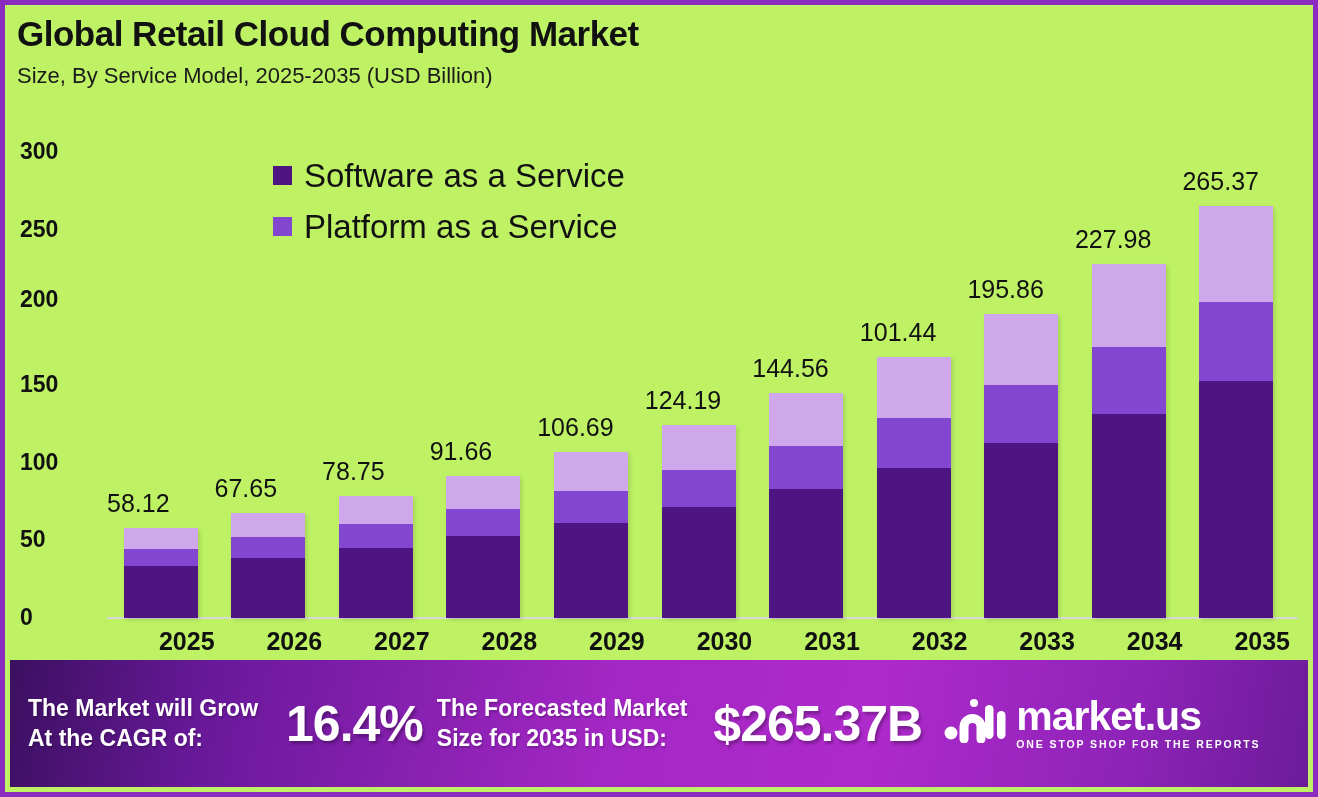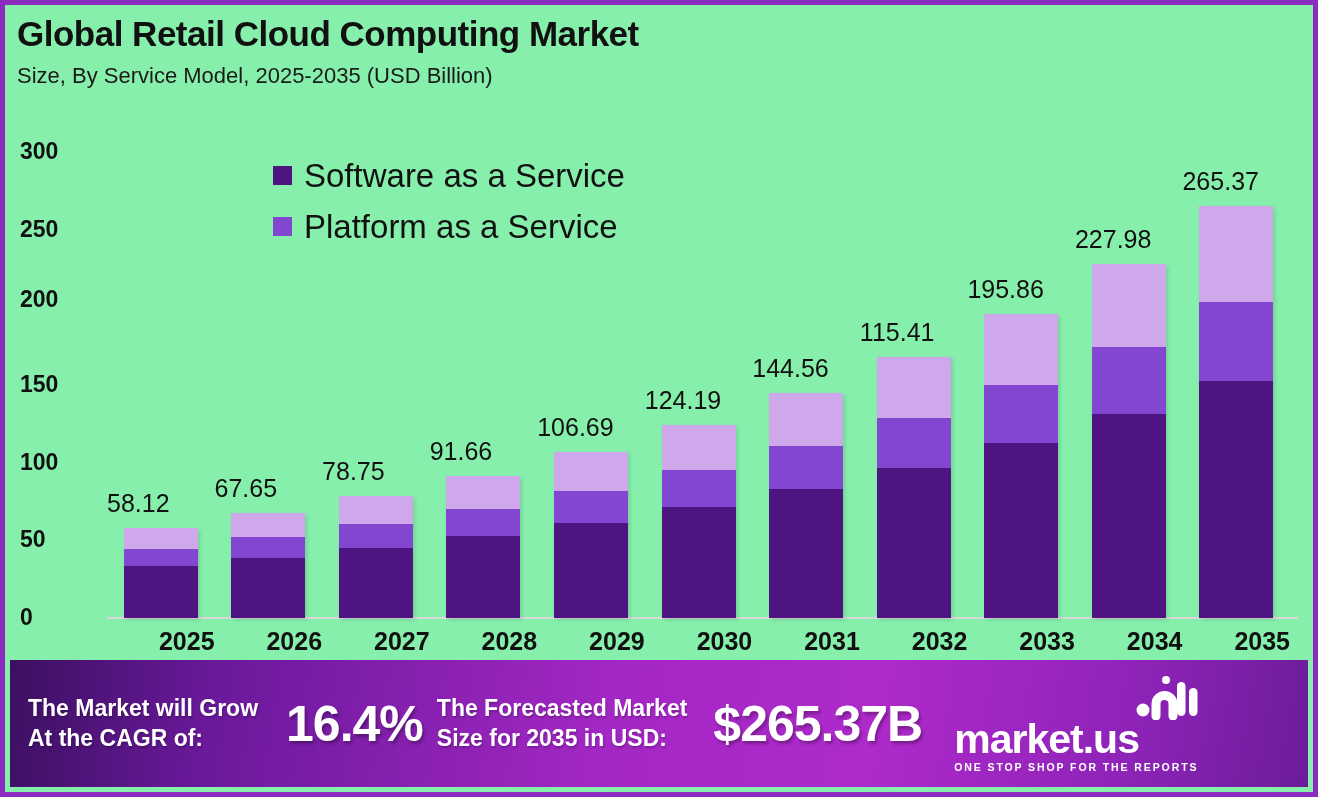--- a/index.html
+++ b/index.html
@@ -5,21 +5,21 @@
   * { box-sizing: border-box; margin: 0; padding: 0; }
   html, body { width: 1318px; height: 797px; }
   body {
     font-family: "Liberation Sans", sans-serif;
     background: #ffffff;
   }
   #frame {
     position: relative;
     width: 1318px;
     height: 797px;
-    background: #86efac;
+    background: #bef264;
     border: 5px solid #8B2BBF;
     overflow: hidden;
   }
 
   
   #titles { position: absolute; left: 12px; top: 8px; }
   #chart-title {
     font-size: 35px;
     font-weight: bold;
     color: #111111;
@@ -166,23 +166,22 @@
     font-weight: bold;
     white-space: nowrap;
     text-shadow: 2px 3px 3px rgba(0,0,0,0.28);
   }
   #cagr-value { font-size: 50px; margin: 0 14px 0 28px; letter-spacing: -1px; }
   #size-value { font-size: 50px; margin: 0 10px 0 26px; letter-spacing: -1px; }
 
   
   #logo {
     display: flex;
-    align-items: flex-end;
+    align-items: flex-start;
     margin-left: 12px;
-    flex-direction: column;
   }
   #logo-mark { width: 62px; height: 46px; flex: 0 0 auto; }
   #logo-text { margin-left: 10px; }
   #logo-word {
     font-size: 41px;
     font-weight: bold;
     color: #ffffff;
     line-height: 0.95;
     letter-spacing: -1px;
     white-space: nowrap;
@@ -268,21 +267,21 @@
         </div>
         <div class="bar-col">
           <div class="bar-total" style="bottom: 234.55px;">144.56</div>
           <div class="bar-stack" style="height: 224.55px;">
             <div class="seg" style="background: rgb(207, 168, 236); height: 23.3813%;"></div>
             <div class="seg" style="background: rgb(130, 70, 208); height: 19.1616%;"></div>
             <div class="seg" style="background: rgb(78, 20, 130); height: 57.4848%;"></div>
           </div>
         </div>
         <div class="bar-col">
-          <div class="bar-total" style="bottom: 271.379px;">115.41</div>
+          <div class="bar-total" style="bottom: 271.379px;">101.44</div>
           <div class="bar-stack" style="height: 261.379px;">
             <div class="seg" style="background: rgb(207, 168, 236); height: 23.2959%;"></div>
             <div class="seg" style="background: rgb(130, 70, 208); height: 19.1953%;"></div>
             <div class="seg" style="background: rgb(78, 20, 130); height: 57.5266%;"></div>
           </div>
         </div>
         <div class="bar-col">
           <div class="bar-total" style="bottom: 314.236px;">195.86</div>
           <div class="bar-stack" style="height: 304.236px;">
             <div class="seg" style="background: rgb(207, 168, 236); height: 23.384%;"></div>

